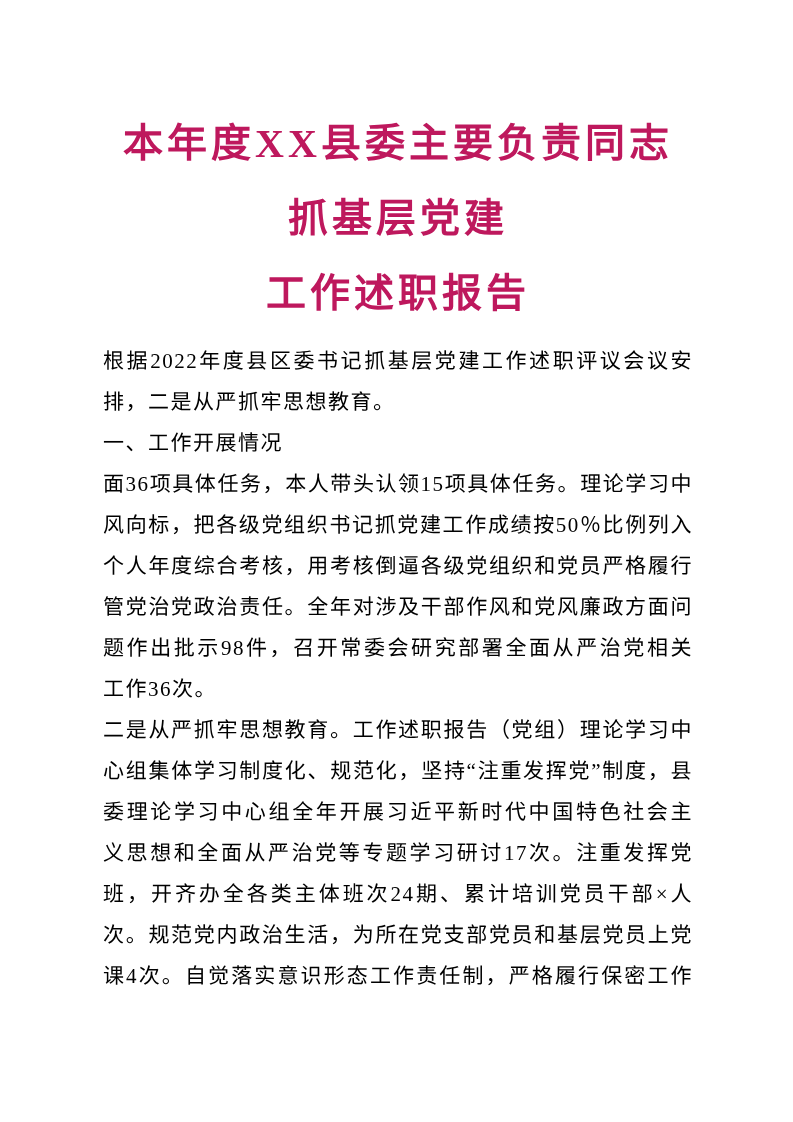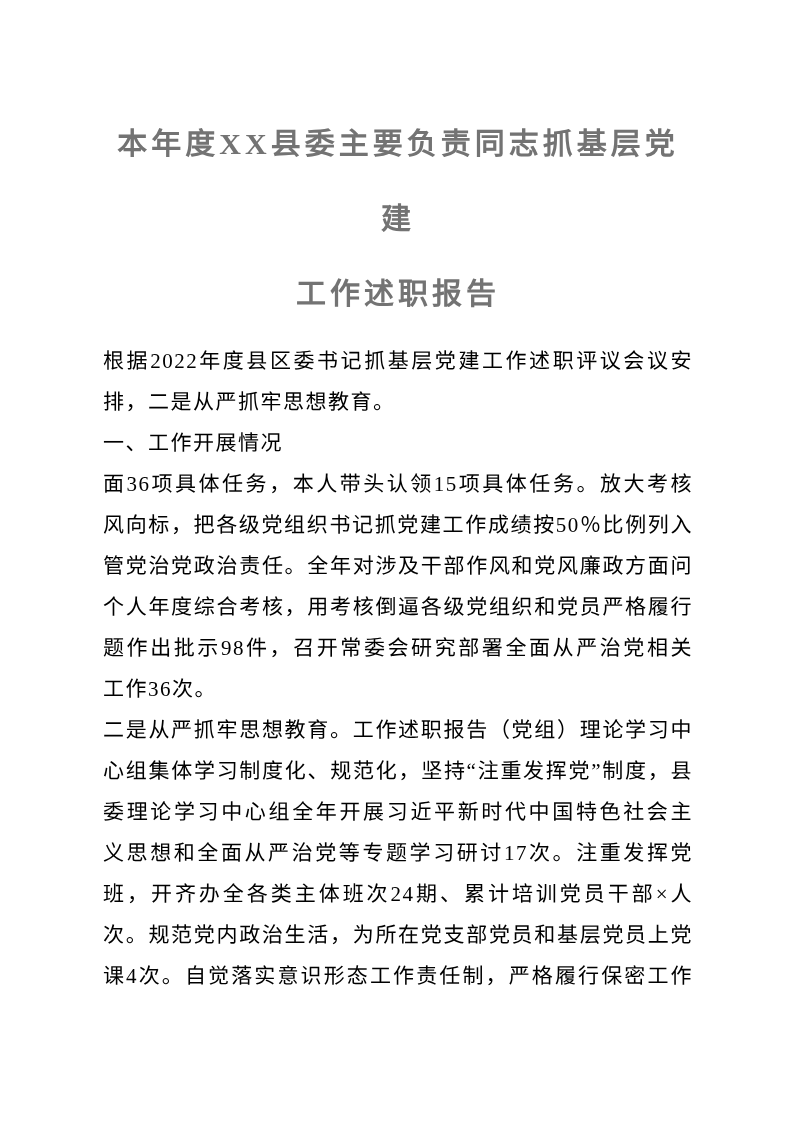--- a/index.html
+++ b/index.html
@@ -13,26 +13,26 @@
     height: 1122px;
     box-sizing: border-box;
     background: #ffffff;
     overflow: hidden;
     padding: 106px 100px 0 103px;
     font-family: "Liberation Serif", "DejaVu Serif", serif;
     color: #000000;
   }
   .doc-title {
     margin: 0;
-    font-size: 30px;
+    font-size: 40px;
     font-weight: bold;
     line-height: 75px;
     text-align: center;
     letter-spacing: 4px;
-    color: #737373;
+    color: #be185d;
   }
   .doc-title .title-line {
     display: block;
   }
   .doc-body {
     margin-top: 10px;
     font-size: 21px;
     line-height: 41px;
     color: #000000;
   }
@@ -66,24 +66,24 @@
   </h1>
   <div class="doc-body">
       <div class="para">
         <div class="line fill">根据2022年度县区委书记抓基层党建工作述职评议会议安</div>
         <div class="line end">排，二是从严抓牢思想教育。</div>
       </div>
       <div class="para">
         <div class="line end">一、工作开展情况</div>
       </div>
       <div class="para">
-        <div class="line fill">面36项具体任务，本人带头认领15项具体任务。放大考核</div>
+        <div class="line fill">面36项具体任务，本人带头认领15项具体任务。理论学习中</div>
         <div class="line fill">风向标，把各级党组织书记抓党建工作成绩按50％比例列入</div>
+        <div class="line fill">个人年度综合考核，用考核倒逼各级党组织和党员严格履行</div>
         <div class="line fill">管党治党政治责任。全年对涉及干部作风和党风廉政方面问</div>
-        <div class="line fill">个人年度综合考核，用考核倒逼各级党组织和党员严格履行</div>
         <div class="line fill">题作出批示98件，召开常委会研究部署全面从严治党相关</div>
         <div class="line end">工作36次。</div>
       </div>
       <div class="para">
         <div class="line fill">二是从严抓牢思想教育。工作述职报告（党组）理论学习中</div>
         <div class="line fill">心组集体学习制度化、规范化，坚持“注重发挥党”制度，县</div>
         <div class="line fill">委理论学习中心组全年开展习近平新时代中国特色社会主</div>
         <div class="line fill">义思想和全面从严治党等专题学习研讨17次。注重发挥党</div>
         <div class="line fill">班，开齐办全各类主体班次24期、累计培训党员干部×人</div>
         <div class="line fill">次。规范党内政治生活，为所在党支部党员和基层党员上党</div>

